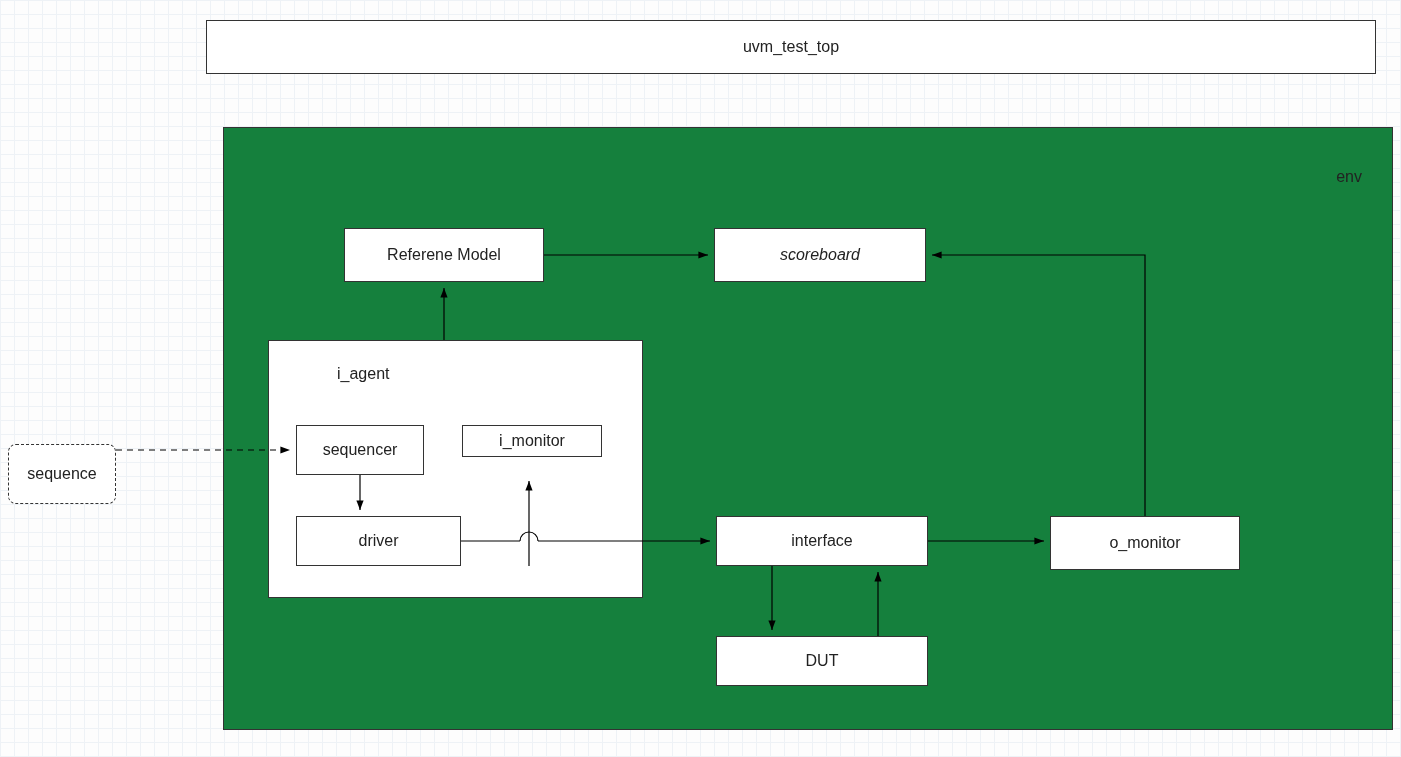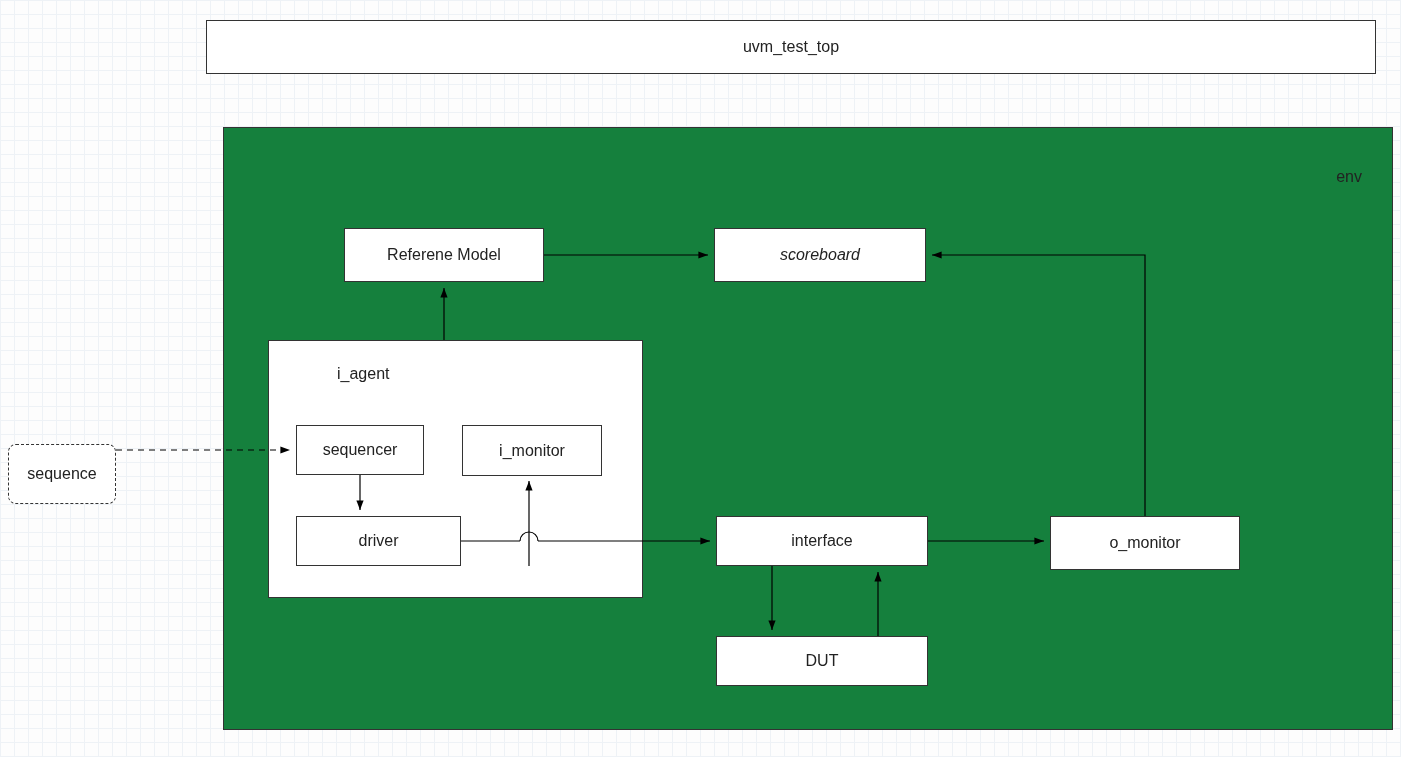--- a/index.html
+++ b/index.html
@@ -81,21 +81,21 @@
   </div>
 
   <div class="clear-box" style="left:268px; top:340px; width:375px; height:258px; background:#fff;">
     <span class="label-inside" style="left:24px; top:24px;margin-left:44px;">i_agent</span>
   </div>
 
   <div class="box" style="left:296px; top:425px; width:128px; height:50px;">
     <span>sequencer</span>
   </div>
 
-  <div class="box" style="left:462px; top:425px; width:140px; height:51px;">
+  <div class="box" style="left:462px; top:425px; width:140px; height:32px;">
     <span>i_monitor</span>
   </div>
 
   <div class="box" style="left:296px; top:516px; width:165px; height:50px;">
     <span>driver</span>
   </div>
 
   <div class="box" style="left:716px; top:516px; width:212px; height:50px;">
     <span>interface</span>
   </div>

